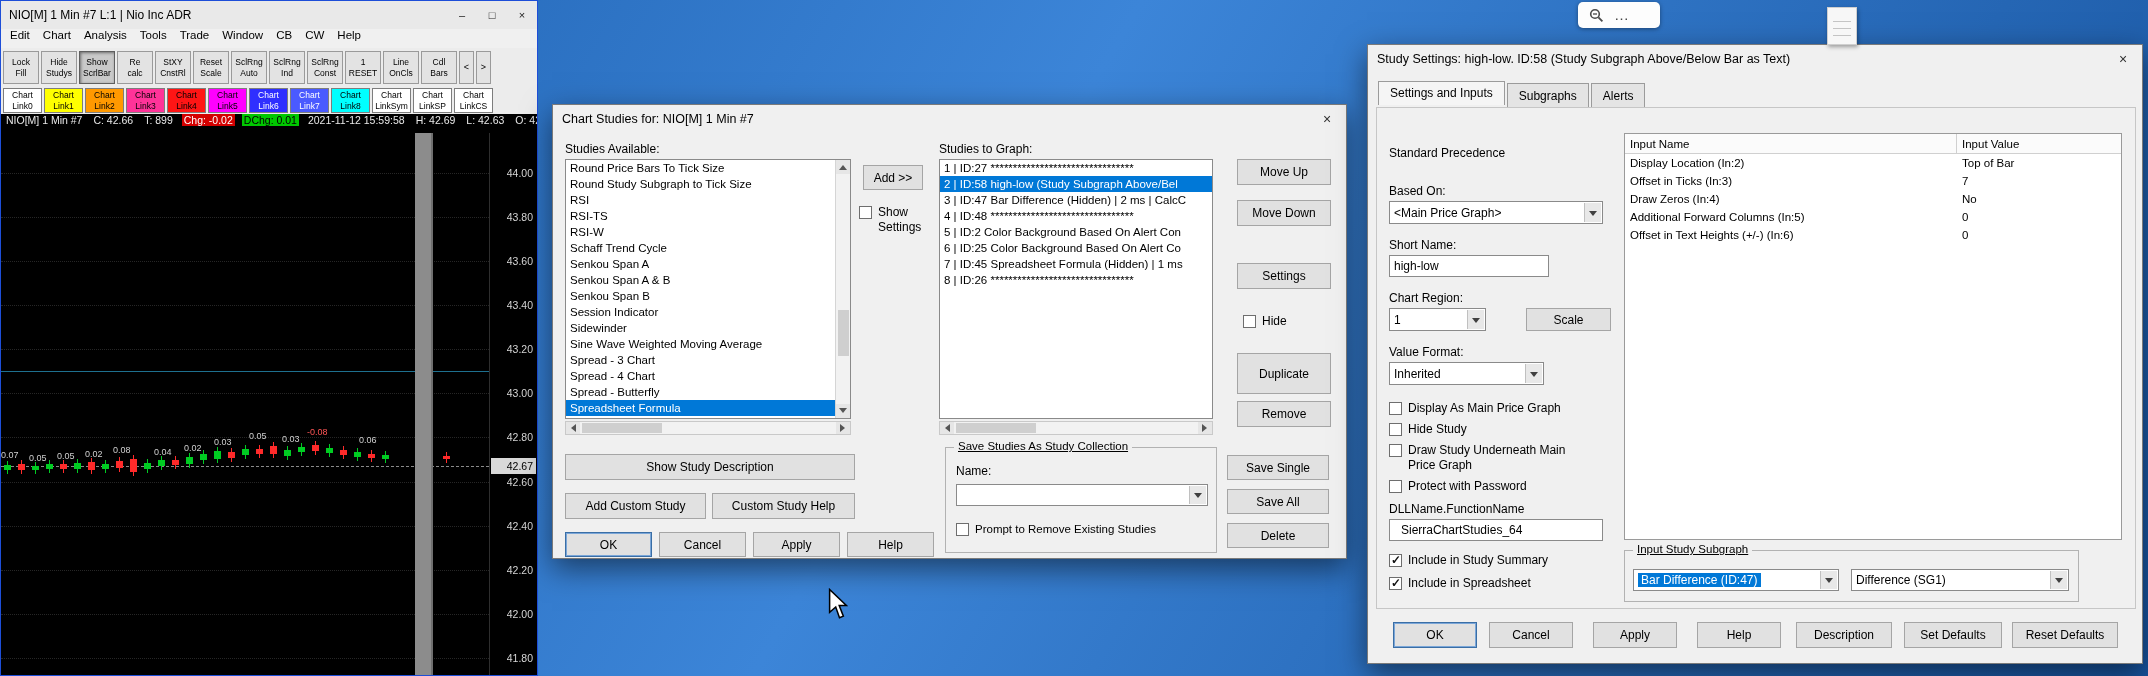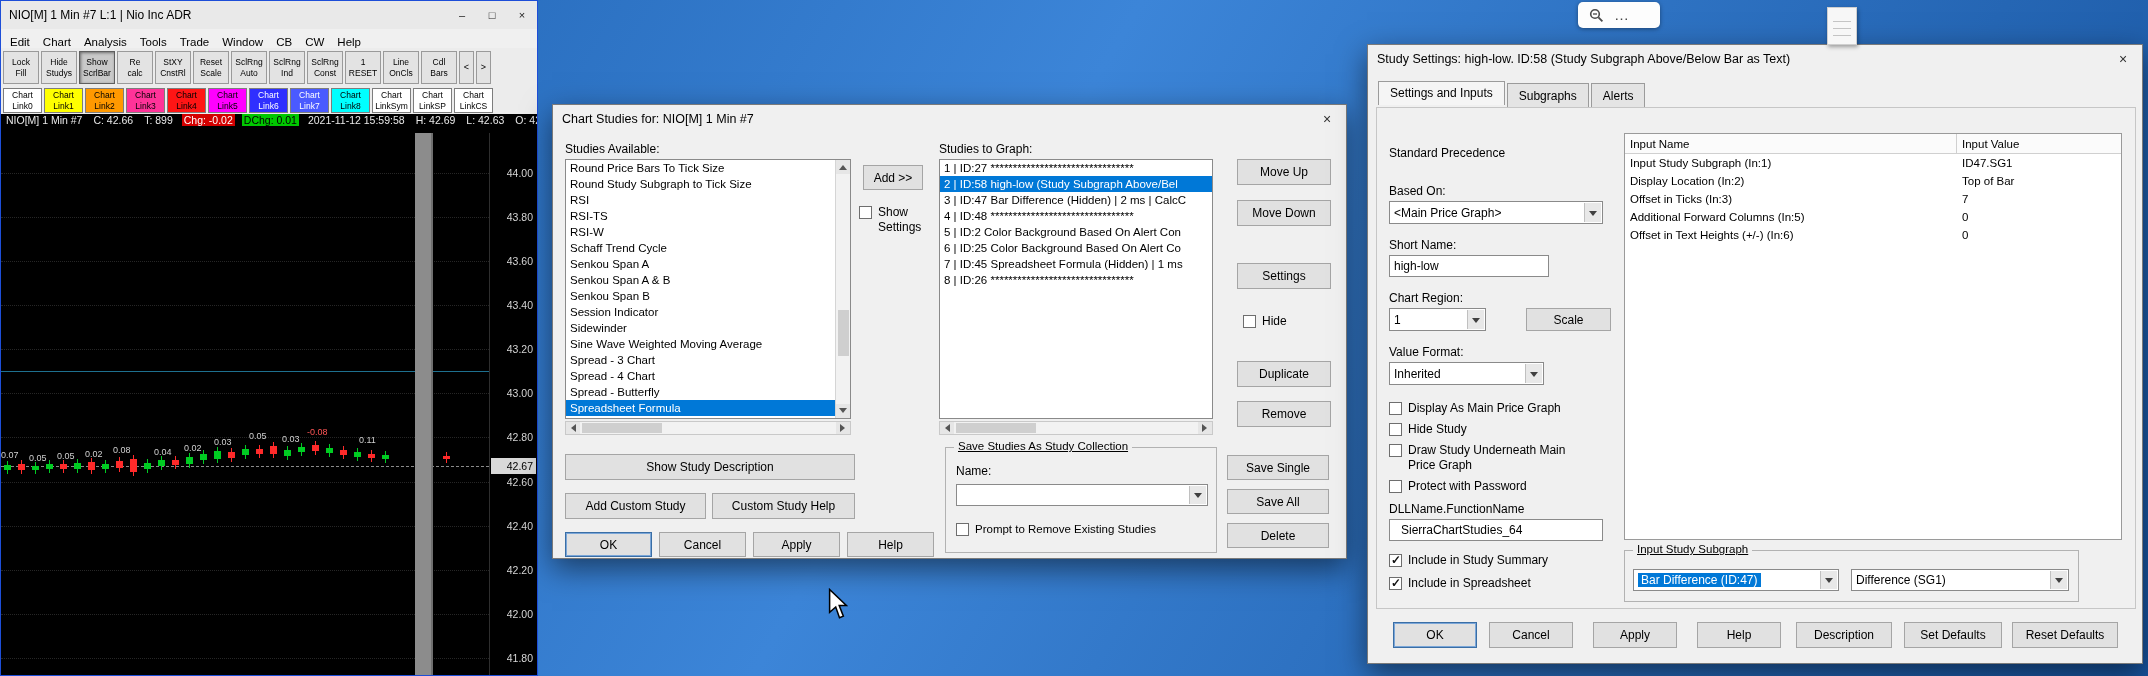--- a/index.html
+++ b/index.html
@@ -40,21 +40,21 @@
   .vs-btn { position:absolute; left:0; width:100%; height:14px; background:#e6e6e6; display:flex; align-items:center; justify-content:center; }
   .vs-btn.up { top:0; } .vs-btn.down { bottom:0; }
   .vs-btn.up::after { content:""; border:4px solid transparent; border-bottom:5px solid #555; margin-bottom:3px;}
   .vs-btn.down::after { content:""; border:4px solid transparent; border-top:5px solid #555; margin-top:3px;}
   .vs-thumb { position:absolute; left:2px; width:11px; height:46px; top:150px; background:#cfcfcf; }
   
   #chart-window { position:absolute; left:0; top:0; width:538px; height:676px; background:#000; border:1px solid #1d4ed8; }
   #cw-titlebar { height:28px; background:#e9e9e9; display:flex; align-items:center; padding-left:8px; font-size:12px; }
   #cw-titlebar .t-text { flex:1; white-space:nowrap; overflow:hidden; }
   .win-ctl { width:30px; height:27px; display:flex; align-items:center; justify-content:center; font-size:11px; color:#222; }
-  #cw-menubar { height:19px; background:#f0f0f0; display:flex; align-items:flex-end; gap:1px; padding:0 3px; }
+  #cw-menubar { height:19px; background:#f0f0f0; display:flex; align-items:flex-start; gap:1px; padding:0 3px; }
   .menu-item { font-size:11.5px; padding:0 6px; }
   #cw-toolbar { height:38px; background:#ececec; display:flex; align-items:center; padding:0 2px; gap:2px; }
   .tb-list { display:flex; gap:2px; }
   .tb-btn { width:36px; height:33px; background:#e3e3e3; border:1px solid #9a9a9a; font-size:8.5px; line-height:1.25; text-align:center; padding-top:2px; font-family:inherit; }
   .tb-btn span { display:block; white-space:nowrap; overflow:hidden; }
   .tb-btn.pressed { background:#c9c9c9; border-color:#5f5f5f; box-shadow:inset 1px 1px 3px rgba(0,0,0,.45); }
   .tb-nav { width:15px; height:33px; background:#e3e3e3; border:1px solid #9a9a9a; font-size:9px; font-family:inherit; }
   #cw-links { height:28px; background:#ececec; display:flex; align-items:center; gap:2px; padding:0 2px; }
   .link-btn { width:39px; height:25px; border:1px solid #7d7d7d; font-size:8.5px; line-height:1.25; text-align:center; padding-top:1px; font-family:inherit; }
   .link-btn span { display:block; white-space:nowrap; overflow:hidden; }
@@ -438,21 +438,21 @@
         <span class="val-lbl" style="left: 28px; top: 320px;">0.05</span>
         <span class="val-lbl" style="left: 56px; top: 318px;">0.05</span>
         <span class="val-lbl" style="left: 84px; top: 316px;">0.02</span>
         <span class="val-lbl" style="left: 112px; top: 312px;">0.08</span>
         <span class="val-lbl" style="left: 153px; top: 314px;">0.04</span>
         <span class="val-lbl" style="left: 183px; top: 310px;">0.02</span>
         <span class="val-lbl" style="left: 213px; top: 304px;">0.03</span>
         <span class="val-lbl" style="left: 248px; top: 298px;">0.05</span>
         <span class="val-lbl" style="left: 281px; top: 301px;">0.03</span>
         <span class="val-lbl" style="left: 306px; top: 294px; color: rgb(255, 85, 85);">-0.08</span>
-        <span class="val-lbl" style="left: 358px; top: 302px;">0.11</span>
+        <span class="val-lbl" style="left: 358px; top: 302px;">0.06</span>
       </div>
   </div>
 
   <div id="cw-axis">
     <div>
 
     <span class="px-lbl" style="top: 33px;">44.00</span>
         <span class="px-lbl" style="top: 77px;">43.80</span>
         <span class="px-lbl" style="top: 121px;">43.60</span>
         <span class="px-lbl" style="top: 165px;">43.40</span>
@@ -532,21 +532,21 @@
     <div class="hs-btn right" style="margin-left:auto;"></div>
   </div>
 
   <button class="btn" style="left:684px; top:54px;  width:94px; height:26px;">Move Up</button>
   <button class="btn" style="left:684px; top:95px;  width:94px; height:26px;">Move Down</button>
   <button class="btn" style="left:684px; top:158px; width:94px; height:26px;">Settings</button>
   <label class="cb-row" style="position:absolute; left:690px; top:209px;">
     <span class="cb"></span>
     <span>Hide</span>
   </label>
-  <button class="btn" style="left:684px; top:256px; width:94px; height:26px;">Duplicate</button>
+  <button class="btn" style="left:684px; top:248px; width:94px; height:41px;">Duplicate</button>
   <button class="btn" style="left:684px; top:296px; width:94px; height:26px;">Remove</button>
 
   <div class="groupbox" style="left:392px; top:342px; width:272px; height:106px;">
     <span class="gb-title">Save Studies As Study Collection</span>
     <span class="lbl" style="left:10px; top:16px;">Name:</span>
     <div class="combo" style="position:absolute; left:10px; top:36px; width:252px; height:22px;">
       <span></span>
       <span class="arrow"></span>
     </div>
     <label class="cb-row" style="position:absolute; left:10px; top:74px; font-size:11.5px;">
@@ -648,35 +648,35 @@
         </div>
     </div>
 
     <div id="ss-table">
       <div class="t-head">
         <span class="c1">Input Name</span>
         <span>Input Value</span>
       </div>
       <div>
 
-          <div class="t-row">
-            <span class="t-name">Input Study Subgraph  (In:1)</span>
-            <span class="t-val">ID47.SG1</span>
-          </div>
 
           <div class="t-row">
             <span class="t-name">Display Location  (In:2)</span>
             <span class="t-val">Top of Bar</span>
           </div>
 
           <div class="t-row">
             <span class="t-name">Offset in Ticks  (In:3)</span>
             <span class="t-val">7</span>
           </div>
 
+          <div class="t-row">
+            <span class="t-name">Draw Zeros  (In:4)</span>
+            <span class="t-val">No</span>
+          </div>
 
           <div class="t-row">
             <span class="t-name">Additional Forward Columns  (In:5)</span>
             <span class="t-val">0</span>
           </div>
 
           <div class="t-row">
             <span class="t-name">Offset in Text Heights (+/-)  (In:6)</span>
             <span class="t-val">0</span>
           </div>

